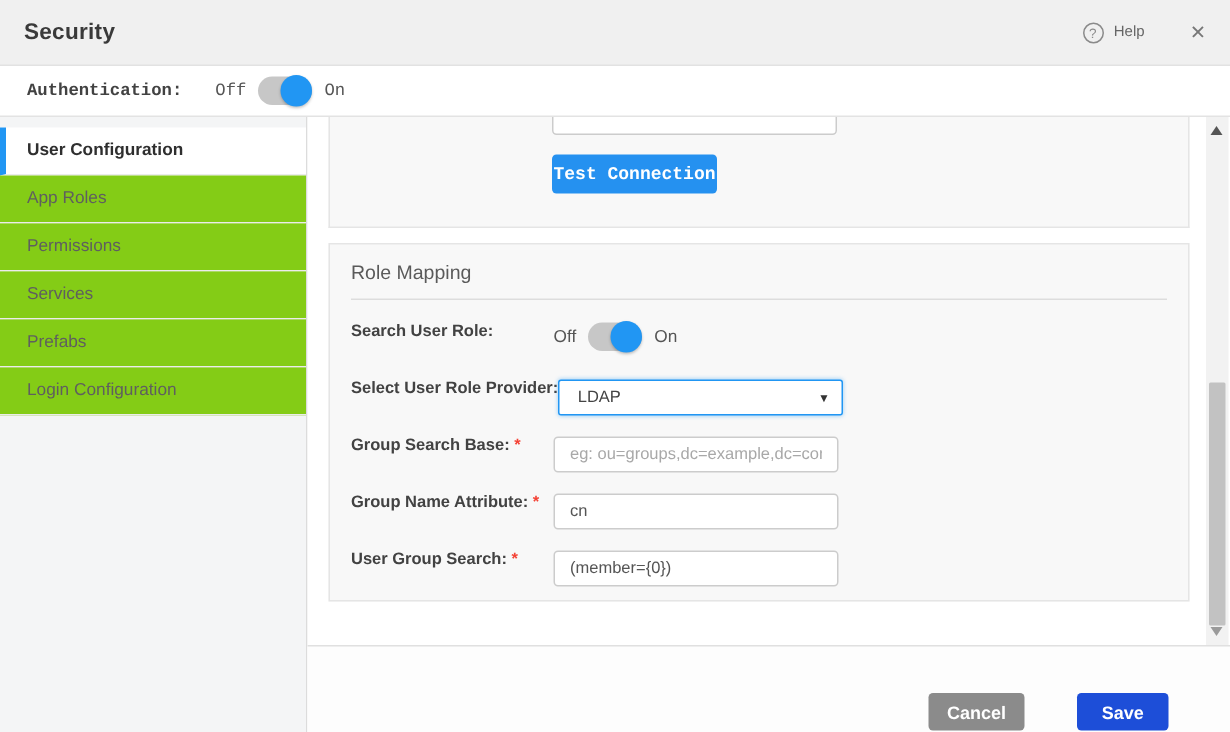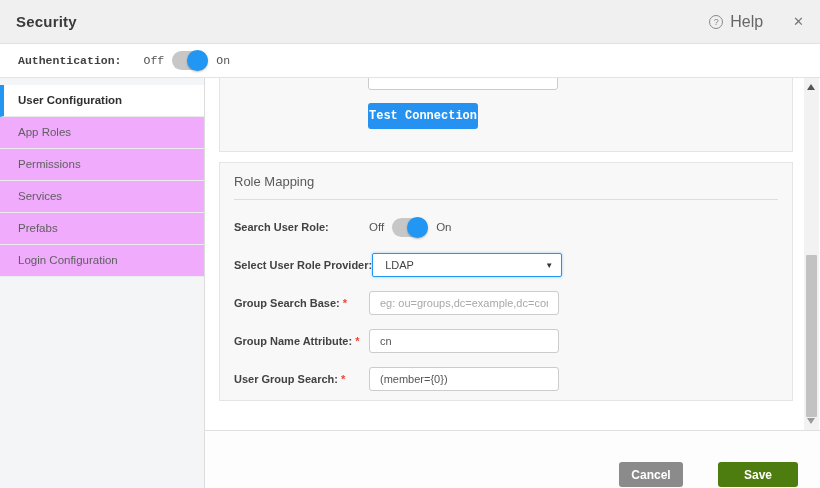--- a/index.html
+++ b/index.html
@@ -13,21 +13,21 @@
     height: 44px; background: #f0f0f0; border-bottom: 1px solid #e2e2e2;
     display: flex; align-items: center; padding: 0 16px;
   }
   .page-title { font-size: 15px; font-weight: 600; color: #3a3a3a; letter-spacing: 0.2px; }
   .header-right { margin-left: auto; display: flex; align-items: center; }
   .help-group { display: flex; align-items: center; cursor: pointer; }
   .help-icon {
     width: 14px; height: 14px; border: 1px solid #8a8a8a; border-radius: 50%;
     color: #8a8a8a; font-size: 9px; line-height: 12px; text-align: center; display: inline-block;
   }
-  .help-label { font-size: 16px; color: #666; margin-left: 7px; }
+  .help-label { font-size: 10px; color: #666; margin-left: 7px; }
   .close-icon { margin-left: 30px; font-size: 13px; color: #777; cursor: pointer; }
 
   
   .auth-bar {
     height: 34px; background: #fff; border-bottom: 1px solid #e3e3e3;
     display: flex; align-items: center; padding: 0 18px; font-family: Liberation Mono, monospace;
   }
   .auth-label { font-size: 11.5px; font-weight: 600; color: #424242; margin-right: 22px; }
   .toggle-off-label, .toggle-on-label { font-size: 11.5px; color: #555; }
   .toggle {
@@ -41,21 +41,21 @@
 
   
   .body-row { display: flex; height: 410px; }
 
   .sidebar {
     width: 205px; flex: 0 0 205px; background: #f4f5f6;
     border-right: 1px solid #dcdcdc; padding-top: 7px;
   }
   .sidebar-item {
     height: 32px; line-height: 31px; padding-left: 18px;
-    font-size: 11.5px; color: #5f5f5f; background: #f0abfc;
+    font-size: 11.5px; color: #5f5f5f; background: #84cc16;
     border-bottom: 1px solid #ebebeb; cursor: pointer;
   }
   .sidebar-item.active {
     background: #fff; color: #2f2f2f; font-weight: 600;
     border-left: 4px solid #2196f3; padding-left: 14px;
   }
 
   .content { position: relative; flex: 1; background: #fff; }
 
   .scroll-area { position: absolute; left: 0; top: 0; width: 615px; height: 352px; overflow: hidden; }
@@ -73,21 +73,21 @@
     position: absolute; left: 148px; top: 25px; width: 110px; height: 26px;
     background: #2591f0; color: #fff; font-size: 12px; font-weight: 700;
     border: none; border-radius: 3px; cursor: pointer; font-family: Liberation Mono, monospace;
   }
 
   .panel-role { top: 84px; height: 239px; padding: 0 14px; }
   .section-title { margin-top: 11px; font-size: 13px; color: #5a5a5a; }
   .section-rule { border: none; border-top: 1px solid #ddd; margin-top: 10px; }
 
   .form-rows { padding-top: 15px; }
-  .form-row { display: flex; align-items: center; height: 24px; margin-bottom: 14px; }
+  .form-row { display: flex; align-items: flex-start; height: 24px; margin-bottom: 14px; }
   .form-label { flex: 0 0 135px; font-size: 11px; font-weight: 600; color: #424242; white-space: nowrap; }
   .required-mark { color: #f44336; margin-left: 3px; font-size: 11px; }
   .form-control { display: flex; align-items: center; }
 
   .select-box {
     width: 190px; height: 24px; background: #fff;
     border: 1px solid #2196f3; border-radius: 2px;
     box-shadow: 0 0 3px rgba(33,150,243,0.45);
     display: flex; align-items: center; padding: 0 8px 0 12px;
     font-size: 11px; color: #444; cursor: pointer;
@@ -121,21 +121,21 @@
   }
 
   
   .footer {
     position: absolute; left: 0; right: 0; top: 352px; height: 58px;
     background: #fdfdfd; border-top: 1px solid #e0e0e0;
   }
   .btn { position: absolute; top: 17px; height: 25px; border: none; border-radius: 3px;
     color: #fff; font-size: 12px; font-weight: 600; cursor: pointer; font-family: inherit; margin-top: 14px; }
   .cancel-btn { left: 414px; width: 64px; background: #8b8b8b; }
-  .save-btn { left: 513px; width: 80px; background: #4d7c0f; }
+  .save-btn { left: 513px; width: 61px; background: #1d4ed8; }
 </style>
 </head>
 <body>
 
 <div class="app">
 
   <div class="header">
     <div class="page-title">Security</div>
     <div class="header-right">
       <div class="help-group">

